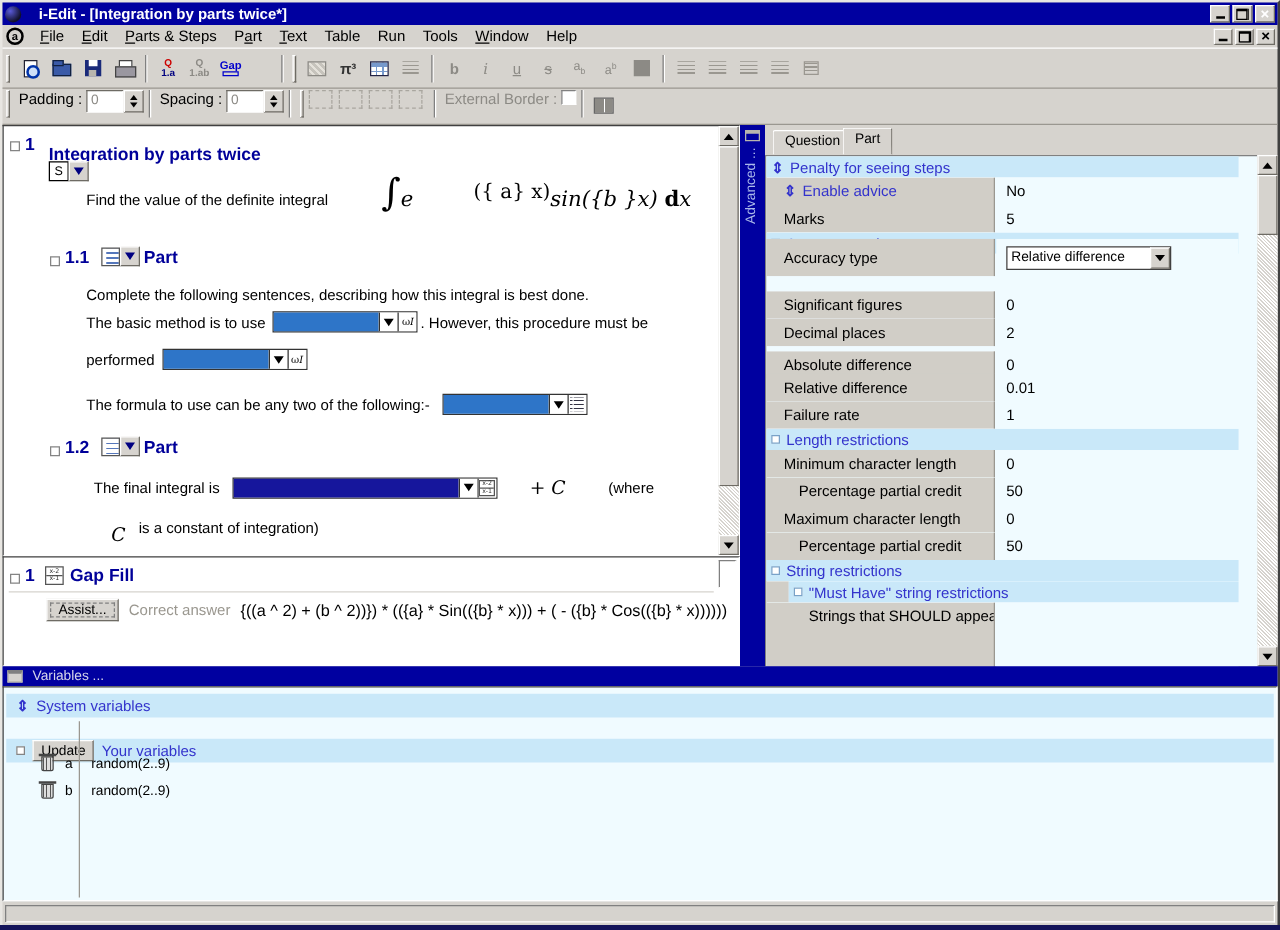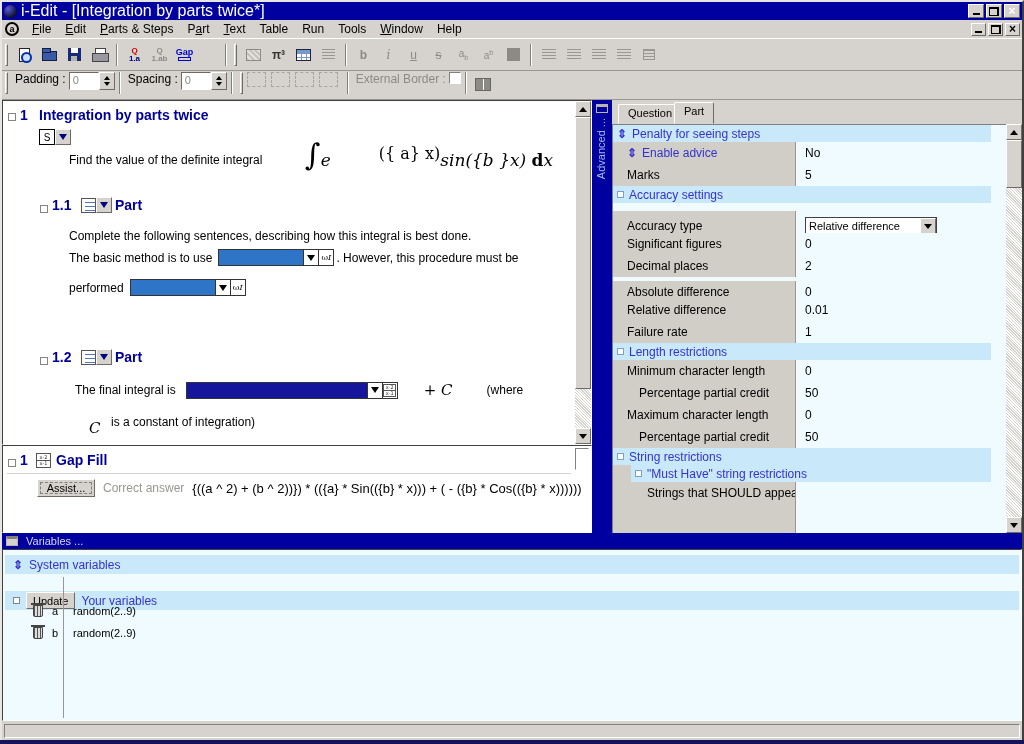--- a/index.html
+++ b/index.html
@@ -8,21 +8,21 @@
   .abs { position:absolute; }
   .raised { border:1px solid; border-color:#ffffff #6e6b64 #6e6b64 #ffffff; background:#d6d3ce; }
   .inset  { border:1px solid; border-color:#808080 #ffffff #ffffff #808080; }
   .flex { display:flex; align-items:center; }
 
   
   #frame { left:0; top:0; width:1024px; height:744px; border:2px solid; border-color:#e8e6e2 #404040 #404040 #e8e6e2; }
 
   
   #titlebar { left:2px; top:2px; width:1020px; height:18px; background:#0000a0; color:#fff; display:flex; align-items:center; padding:0 2px; }
-  #titlebar .title { font-weight:normal; font-size:16px; margin-left:4px; white-space:nowrap; }
+  #titlebar .title { font-weight:bold; font-size:12px; margin-left:14px; white-space:nowrap; }
   .appicon { width:13px; height:13px; border-radius:50%; background:radial-gradient(circle at 32% 30%, #5a5ad8, #10102a 70%); }
   .winbtns { margin-left:auto; display:flex; gap:2px; }
   .winbtn { width:16px; height:14px; display:flex; align-items:center; justify-content:center; font-size:10px; line-height:1; }
   .g-min { width:7px; height:8px; border-bottom:2px solid #000; }
   .g-close { font-size:12px; font-weight:bold; margin-top:-1px; }
   .g-rest { position:relative; width:10px; height:9px; }
   .g-rest::before { content:""; position:absolute; right:0; top:0; width:7px; height:6px; border:1px solid #000; border-top:2px solid #000; }
   .g-rest::after  { content:""; position:absolute; left:0; bottom:0; width:7px; height:6px; border:1px solid #000; border-top:2px solid #000; background:#d6d3ce; }
 
   
@@ -311,21 +311,21 @@
   <span class="cb inset"></span>
   <span class="tsep"></span>
   <span class="tbtn">
       <span class="ic-merge"></span>
     </span>
 </div>
 
 <div id="editor" class="abs">
   <div class="abs" style="left:5px; top:9px;"><span class="hbox"></span></div>
   <div class="abs h1t" style="left:17px; top:6px;">1</div>
-  <div class="abs h1t" style="left:36px; top:6px;">Integration by parts twice</div>
+  <div class="abs h1t" style="left:36px; top:14px;">Integration by parts twice</div>
 
   <div class="abs flex" style="left:36px; top:28px;">
     <span class="sqbtn">S</span>
     <span class="dropbtn raised">
         <span class="tri-nav"></span>
       </span>
   </div>
 
   <div class="abs body-t" style="left:66px; top:52px;">Find the value of the definite integral</div>
 
@@ -365,20 +365,32 @@
     <span class="body-t">performed</span>
     <span class="gapw">
       <span class="gw-fill med"></span>
       <span class="gw-btn">
           <span class="t"></span>
         </span>
       <span class="gw-ic">ω<i>I</i></span>
     </span>
   </div>
 
+  <div class="abs flex" style="left:66px; top:214px; gap:10px;">
+    <span class="body-t">The formula to use can be any two of the following:-</span>
+    <span class="gapw">
+      <span class="gw-fill med"></span>
+      <span class="gw-btn">
+          <span class="t"></span>
+        </span>
+      <span class="gw-ic">
+          <span class="ic-list"></span>
+        </span>
+    </span>
+  </div>
 
   <div class="abs" style="left:37px; top:253px;"><span class="hbox"></span></div>
   <div class="abs h1t" style="left:49px; top:248px;">1.2</div>
   <div class="abs flex" style="left:78px; top:248px;">
     <span class="ic-steps"></span>
     <span class="dropbtn raised">
         <span class="tri-nav"></span>
       </span>
     <span class="h1t" style="margin-left:3px;">Part</span>
   </div>
@@ -462,21 +474,21 @@
           <span>Marks</span>
         </span>
         <span class="pcell-v">5</span>
       </div>
       <div class="prow header" style="top: 61px; height: 17px;">
         <span class="band">
           <span class="bluebox"></span>
           <span>Accuracy settings</span>
         </span>
       </div>
-      <div class="prow row" style="top: 86px; height: 30px;">
+      <div class="prow row" style="top: 66px; height: 30px;">
         <span class="pcell-l">
           <span>Accuracy type</span>
         </span>
         <span class="pcell-v">
           <span class="pdrop">
             <span class="txt">Relative difference</span>
             <span class="arr raised">
               <span class="t" style="width: 0px; height: 0px; border-left: 4px solid transparent; border-right: 4px solid transparent; border-top: 5px solid rgb(0, 0, 0);"></span>
             </span>
           </span>

